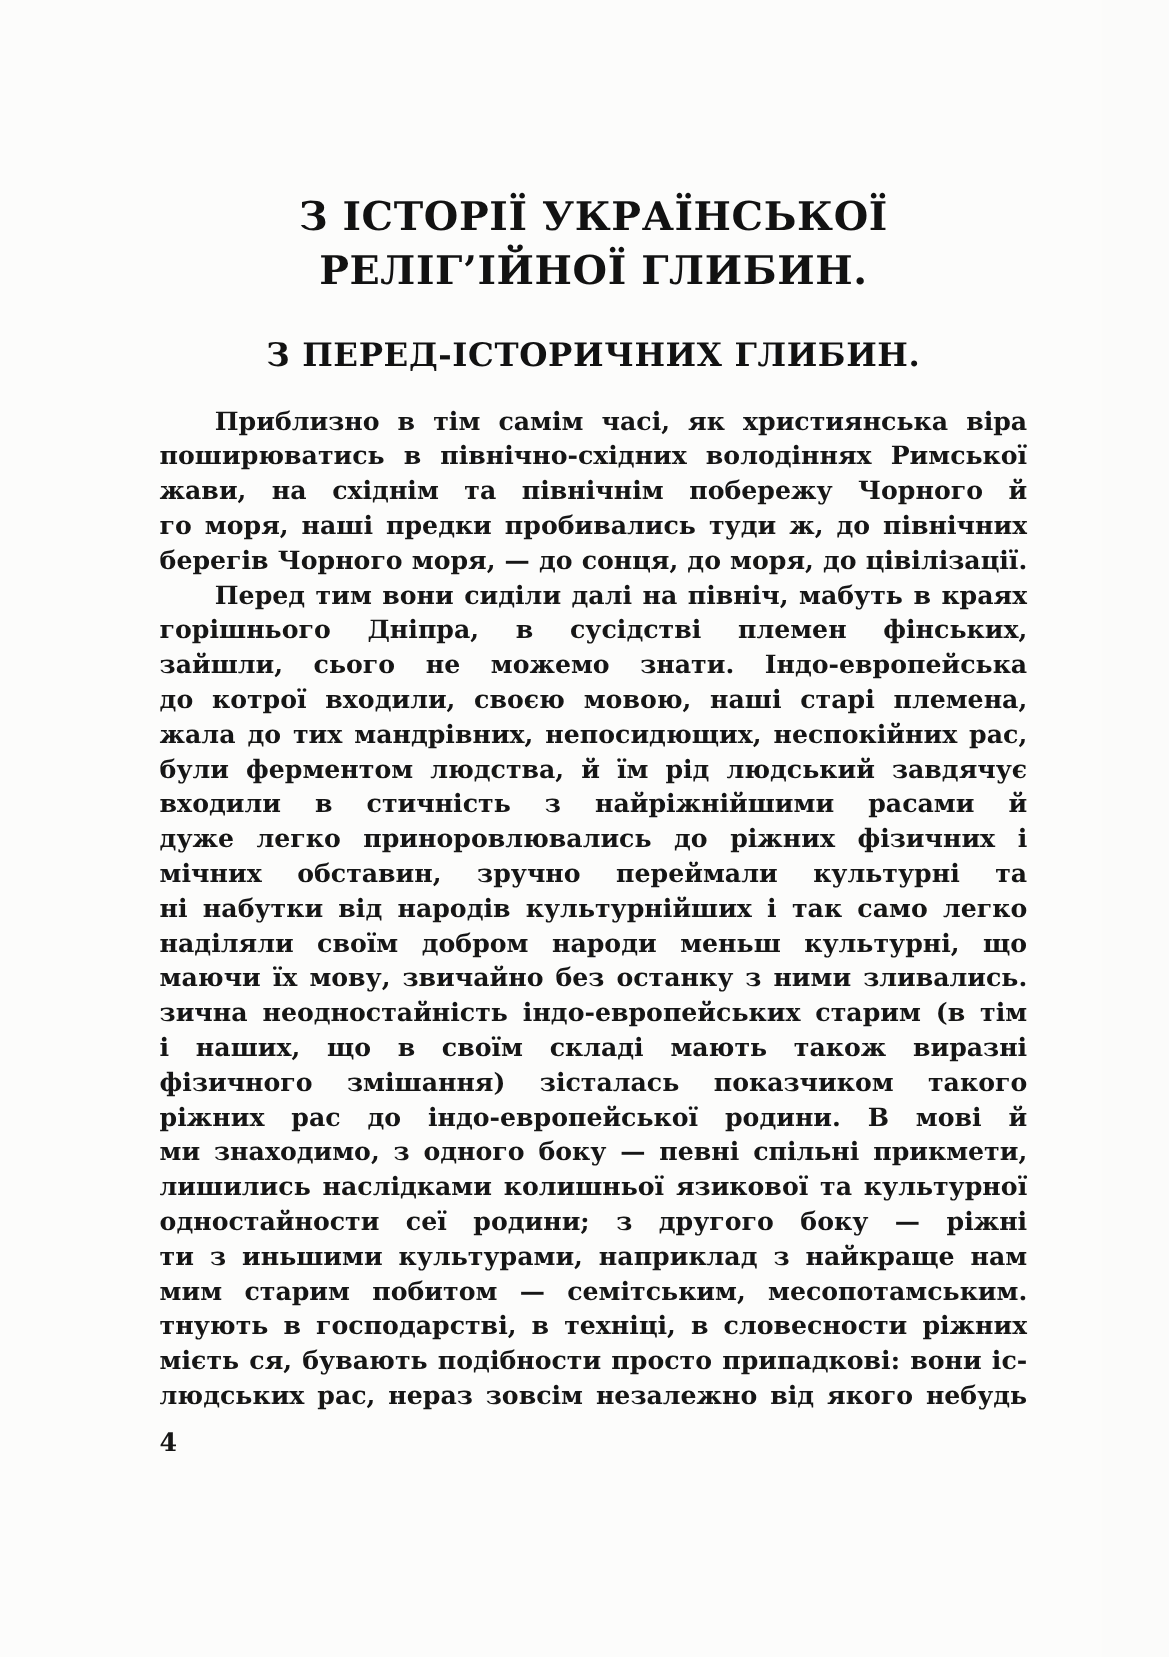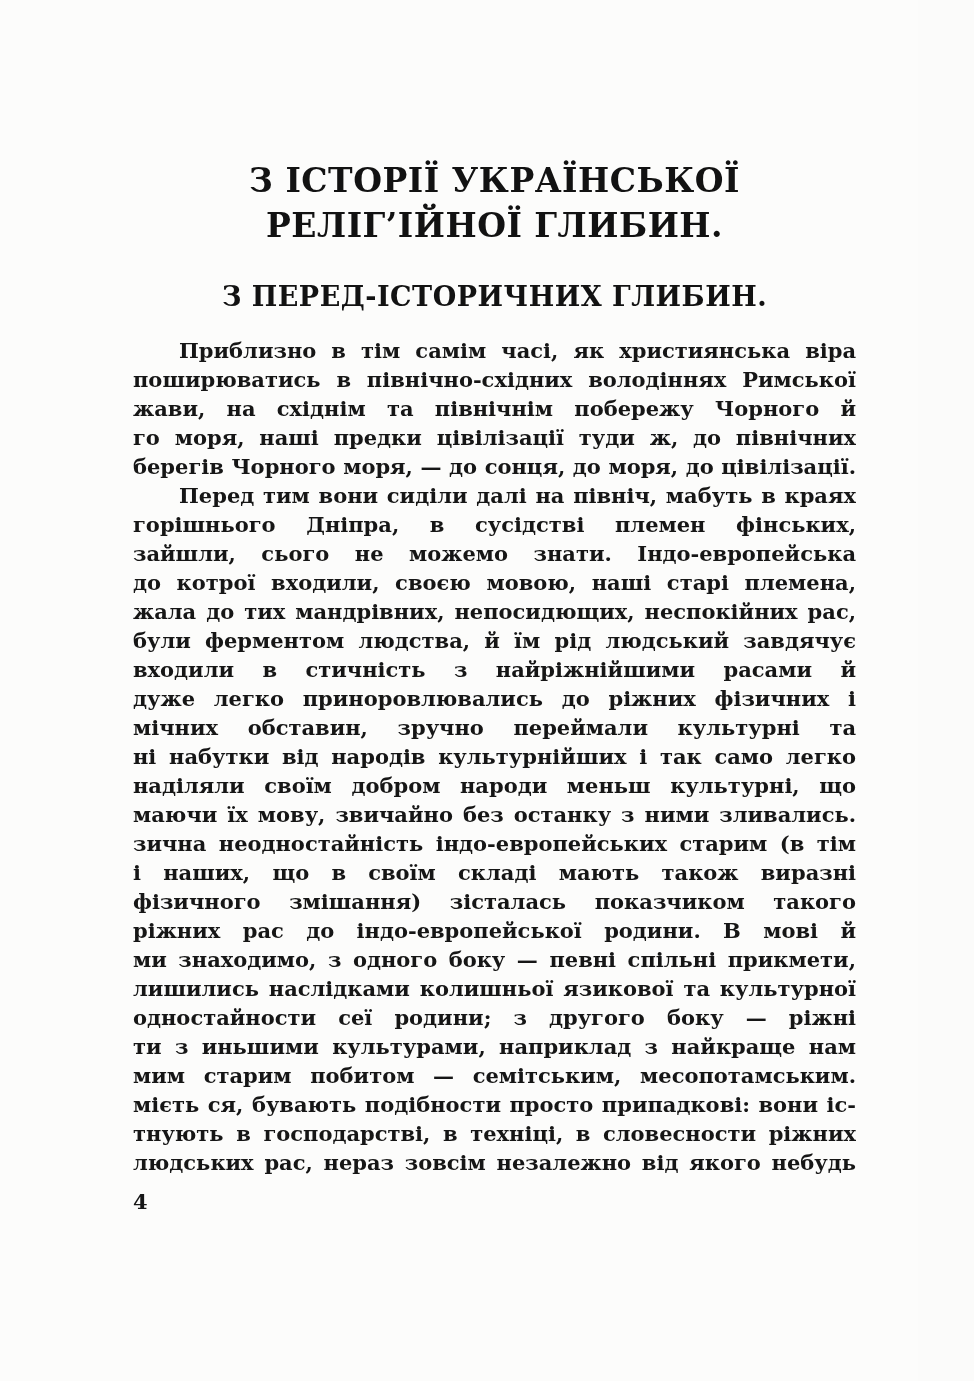--- a/index.html
+++ b/index.html
@@ -74,21 +74,21 @@
       <span>РЕЛІГ’ІЙНОЇ ГЛИБИН.</span>
     </h1>
 
     <h2 class="section-heading">З ПЕРЕД-ІСТОРИЧНИХ ГЛИБИН.</h2>
 
     <div class="body-text">
       <div class="para">
           <div class="line first">Приблизно в тім самім часі, як християнська віра стала</div>
           <div class="line">поширюватись в північно-східних володіннях Римської дер-</div>
           <div class="line">жави, на східнім та північнім побережу Чорного й Азовсько-</div>
-          <div class="line">го моря, наші предки цівілізації туди ж, до північних</div>
+          <div class="line">го моря, наші предки пробивались туди ж, до північних</div>
           <div class="line last">берегів Чорного моря, — до сонця, до моря, до цівілізації.</div>
         </div>
       <div class="para">
           <div class="line first">Перед тим вони сиділи далі на північ, мабуть в краях</div>
           <div class="line">горішнього Дніпра, в сусідстві племен фінських, литовських</div>
           <div class="line">зайшли, сього не можемо знати. Індо-европейська родина,</div>
           <div class="line">до котрої входили, своєю мовою, наші старі племена, нале-</div>
           <div class="line">жала до тих мандрівних, непосидющих, неспокійних рас, що</div>
           <div class="line">були ферментом людства, й їм рід людський завдячує свою</div>
           <div class="line">входили в стичність з найріжнійшими расами й культурами,</div>
@@ -99,22 +99,22 @@
           <div class="line">маючи їх мову, звичайно без останку з ними зливались. Фі-</div>
           <div class="line">зична неодностайність індо-европейських старим (в тім</div>
           <div class="line">і наших, що в своїм складі мають також виразні прикмети</div>
           <div class="line">фізичного змішання) зісталась показчиком такого вливання</div>
           <div class="line">ріжних рас до індо-европейської родини. В мові й культурі її</div>
           <div class="line">ми знаходимо, з одного боку — певні спільні прикмети, що</div>
           <div class="line">лишились наслідками колишньої язикової та культурної</div>
           <div class="line">одностайности сеї родини; з другого боку — ріжні подібнос-</div>
           <div class="line">ти з иньшими культурами, наприклад з найкраще нам відо-</div>
           <div class="line">мим старим побитом — семітським, месопотамським. Розу-</div>
+          <div class="line">тнують в господарстві, в техніці, в словесности ріжних</div>
           <div class="line">мієть ся, бувають подібности просто припадкові: вони іс-</div>
-          <div class="line">тнують в господарстві, в техніці, в словесности ріжних</div>
           <div class="line last">людських рас, нераз зовсім незалежно від якого небудь</div>
         </div>
     </div>
 
     <div class="page-number">4</div>
 
   </div>
 </div>
 
 </body></html>

